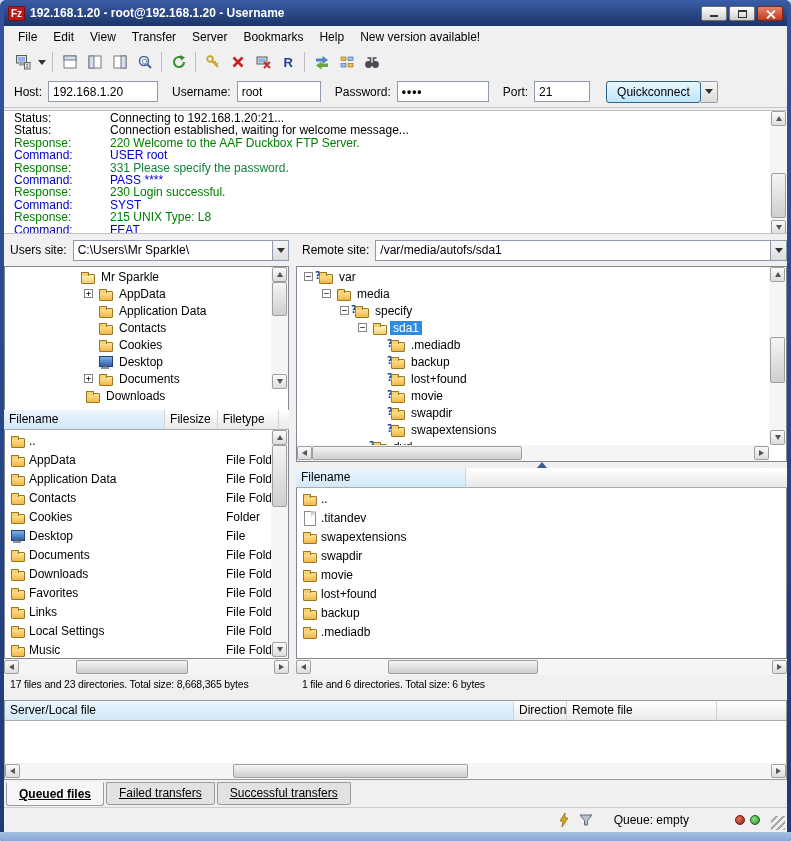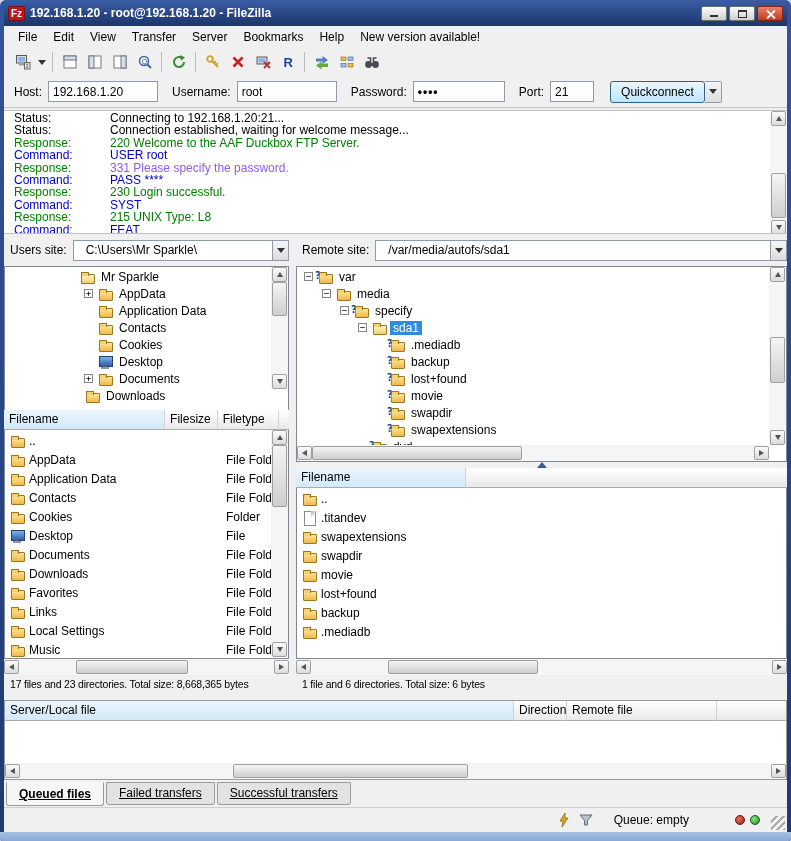--- a/index.html
+++ b/index.html
@@ -82,21 +82,21 @@
   .hscroll .sb-thumb { top:1px; bottom:1px; }
 
   
   .pane { position:absolute; top:212px; height:458px; }
   .pane-left { left:0; width:285px; }
   .pane-right { left:292px; width:491px; }
   .site-row { position:absolute; left:2px; right:0; top:0; height:24px; display:flex; align-items:center; }
   .site-row label { margin:0 6px 0 4px; white-space:nowrap; }
   .combo { flex:1; display:flex; height:21px; }
   .combo input { flex:1; min-width:0; height:21px; border:1px solid #8f9bab; border-right:none; background:#fff;
-                 font:12px "Liberation Sans","DejaVu Sans",sans-serif; padding:1px 12px; }
+                 font:12px "Liberation Sans","DejaVu Sans",sans-serif; padding:1px 4px; }
   .combo-drop { width:17px; height:21px; border:1px solid #8f9bab; background:linear-gradient(#f6f6f6,#dcdcdc);
                 display:flex; align-items:center; justify-content:center; }
 
   .whitebox { position:absolute; background:#fff; border:1px solid #828790; }
   .tree-rows { position:absolute; left:1px; top:1px; right:17px; bottom:16px; overflow:hidden; }
   .tree-row { height:17px; display:flex; align-items:center; white-space:nowrap; }
   .expand-box { width:9px; height:9px; border:1px solid #848484; background:#fff; font:9px/7px "DejaVu Sans Mono",monospace;
                 text-align:center; margin-right:4px; flex:0 0 9px; }
   .expand-spacer { width:13px; flex:0 0 13px; }
   .tree-label { padding:0 3px; margin-left:2px; }
@@ -154,21 +154,21 @@
   .grip { width:14px; height:14px; margin:6px 2px 0 6px;
           background:repeating-linear-gradient(135deg, transparent 0 3px, #a9a9a9 3px 5px); }
 </style>
 </head>
 <body>
 
 <div class="window">
 
   <div class="titlebar">
     <div class="app-icon">Fz</div>
-    <span class="title-text">192.168.1.20 - root@192.168.1.20 - FileZilla</span>
+    <span class="title-text">192.168.1.20 - root@192.168.1.20 - Username</span>
     <div class="win-buttons">
       <div class="win-btn">
           <span class="glyph-min"></span>
         </div>
       <div class="win-btn">
           <span class="glyph-max"></span>
         </div>
       <div class="win-btn close">
           <span class="glyph-close"></span>
         </div>
@@ -281,38 +281,38 @@
             <rect x="6.5" y="9" width="3" height="2.5" fill="#4a4a52"></rect>
             <path d="M3.5 4 h3 v4 M12.5 4 h-3 v4" fill="none" stroke="#4a4a52" stroke-width="1.6"></path>
           </svg>
         </div>
       </div>
 
     <div class="quickbar">
       <label>Host:</label>
       <input class="qc-input" style="width: 110px;" value="192.168.1.20">
       <label>Username:</label>
-      <input class="qc-input" style="width: 100px;" value="root">
+      <input class="qc-input" style="width: 84px;" value="root">
       <label>Password:</label>
       <input class="qc-input qc-pass" style="width: 92px;" value="••••">
       <label>Port:</label>
-      <input class="qc-input" style="width: 44px;" value="21">
+      <input class="qc-input" style="width: 56px;" value="21">
       <button class="qc-btn">Quickconnect</button>
       <div class="qc-drop">
           <i class="tri tri-down"></i>
         </div>
     </div>
 
     <div class="log">
       <div class="log-lines">
           <div class="log-line"><span class="log-type" style="color: rgb(0, 0, 0);">Status:</span><span class="log-text" style="color: rgb(0, 0, 0);">Connecting to 192.168.1.20:21...</span></div>
           <div class="log-line"><span class="log-type" style="color: rgb(0, 0, 0);">Status:</span><span class="log-text" style="color: rgb(0, 0, 0);">Connection established, waiting for welcome message...</span></div>
           <div class="log-line"><span class="log-type" style="color: rgb(0, 128, 0);">Response:</span><span class="log-text" style="color: rgb(0, 128, 0);">220 Welcome to the AAF Duckbox FTP Server.</span></div>
           <div class="log-line"><span class="log-type" style="color: rgb(0, 0, 200);">Command:</span><span class="log-text" style="color: rgb(0, 0, 200);">USER root</span></div>
-          <div class="log-line"><span class="log-type" style="color: rgb(0, 128, 0);">Response:</span><span class="log-text" style="color: #8b5cf6;">331 Please specify the password.</span></div>
+          <div class="log-line"><span class="log-type" style="color: rgb(0, 128, 0);">Response:</span><span class="log-text" style="color: #15803d;">331 Please specify the password.</span></div>
           <div class="log-line"><span class="log-type" style="color: rgb(0, 0, 200);">Command:</span><span class="log-text" style="color: rgb(0, 0, 200);">PASS ****</span></div>
           <div class="log-line"><span class="log-type" style="color: rgb(0, 128, 0);">Response:</span><span class="log-text" style="color: rgb(0, 128, 0);">230 Login successful.</span></div>
           <div class="log-line"><span class="log-type" style="color: rgb(0, 0, 200);">Command:</span><span class="log-text" style="color: rgb(0, 0, 200);">SYST</span></div>
           <div class="log-line"><span class="log-type" style="color: rgb(0, 128, 0);">Response:</span><span class="log-text" style="color: rgb(0, 128, 0);">215 UNIX Type: L8</span></div>
           <div class="log-line"><span class="log-type" style="color: rgb(0, 0, 200);">Command:</span><span class="log-text" style="color: rgb(0, 0, 200);">FEAT</span></div>
         </div>
       <div class="vscroll" style="right:0;top:0;height:124px;">
           <div class="sb-btn up">
             <i class="tri tri-up"></i>
           </div>

